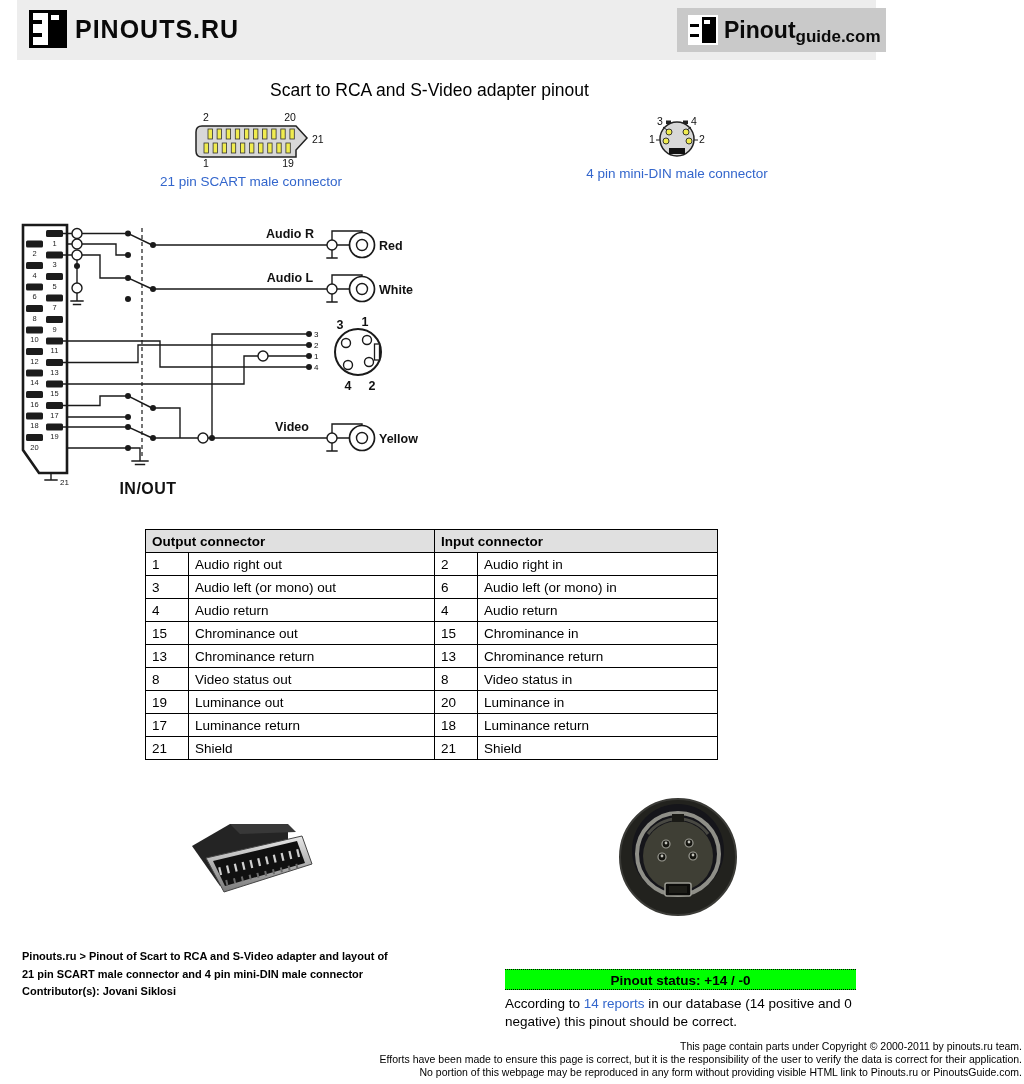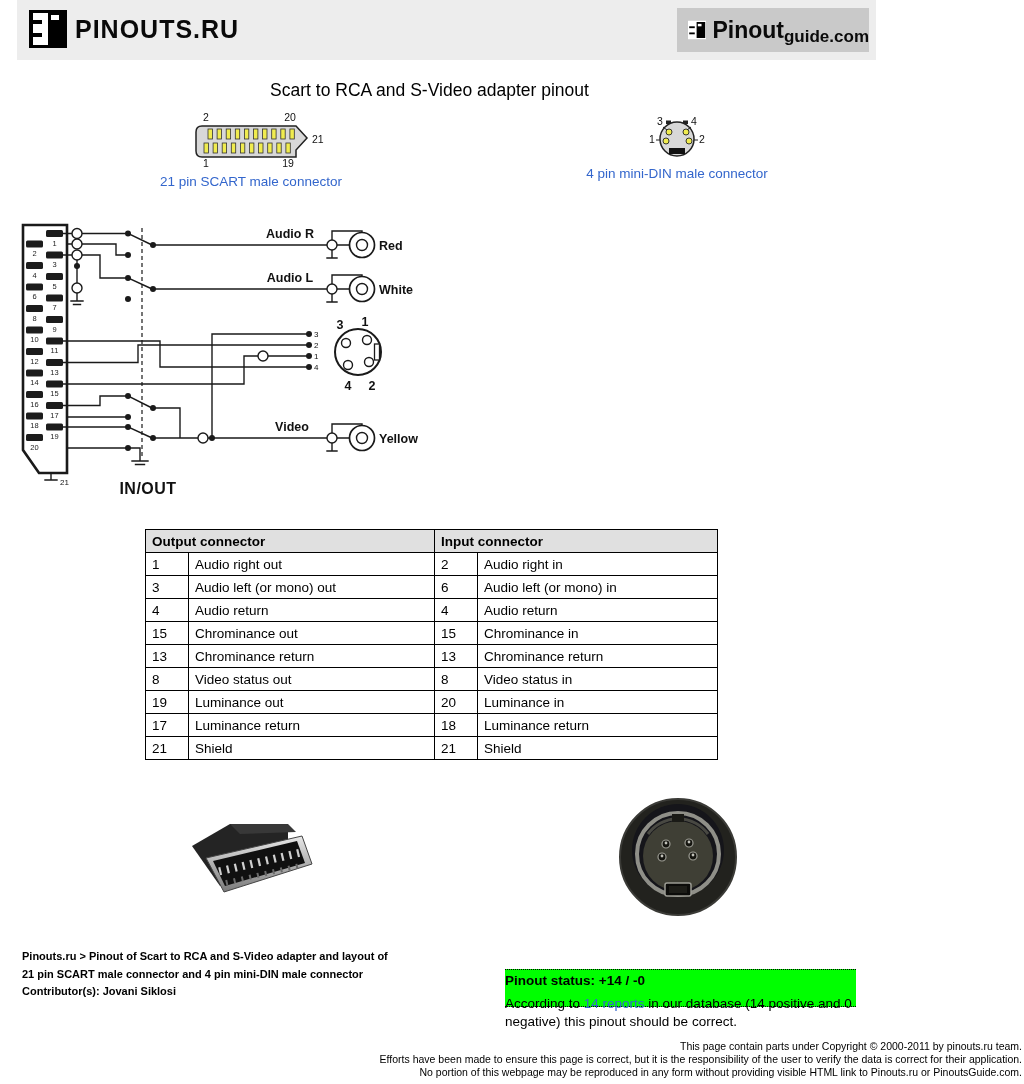--- a/index.html
+++ b/index.html
@@ -4,21 +4,21 @@
 <style>
   html,body{margin:0;padding:0;}
   body{
     width:1024px;height:1084px;position:relative;background:#fff;
     font-family:"Liberation Sans", sans-serif;color:#000;overflow:hidden;
   }
   
   .header{position:absolute;left:0;top:0;width:859px;height:60px;background:#ededed;margin-left:17px;}
   .site-logo{position:absolute;left:12px;top:10px;display:flex;align-items:center;gap:8px;cursor:pointer;}
   .site-logo-text{font-size:25px;font-weight:bold;letter-spacing:1px;color:#0a0a0a;}
-  .guide-logo{position:absolute;left:660px;top:8px;width:192px;height:44px;background:#c9c9c9;
+  .guide-logo{position:absolute;left:660px;top:8px;width:209px;height:44px;background:#c9c9c9;
     display:flex;align-items:center;padding-left:11px;box-sizing:border-box;cursor:pointer;}
   .guide-main{font-size:23px;font-weight:bold;color:#0a0a0a;margin-left:6px;}
   .guide-sub{font-size:17px;font-weight:bold;color:#0a0a0a;position:relative;top:7px;}
   
   .page-title{position:absolute;left:0;top:80px;width:859px;text-align:center;font-size:17.5px;}
   
   .conn-block{position:absolute;text-align:center;}
   .conn-label{color:#3366cc;font-size:13.5px;margin-top:2px;cursor:pointer;}
   #scart-block{left:151px;top:112px;width:200px;}
   #din-block{left:577px;top:114px;width:200px;}
@@ -38,22 +38,22 @@
   .marker{font-size:10.5px;fill:#111;}
   
   .pin-table{position:absolute;left:145px;top:529px;border-collapse:collapse;table-layout:fixed;width:572px;}
   .pin-table th,.pin-table td{border:1px solid #000;font-size:13.5px;padding:3px 6px;height:16px;}
   .pin-table th{background:#e0e0e0;text-align:left;font-weight:bold;}
   
   #scart-photo{position:absolute;left:190px;top:812px;}
   #din-photo{position:absolute;left:618px;top:786px;}
   
   .breadcrumb-block{position:absolute;left:22px;top:948px;width:490px;font-size:11px;line-height:17.5px;font-weight:bold;}
-  .status-banner{position:absolute;left:505px;top:969px;width:351px;height:38px;background:#00ff00;
-    border-top:1px dotted #000;border-bottom:1px dotted #000;text-align:left;
+  .status-banner{position:absolute;left:505px;top:969px;width:351px;height:21px;background:#00ff00;
+    border-top:1px dotted #000;border-bottom:1px dotted #000;text-align:center;
     font-size:13.5px;font-weight:bold;line-height:21px;box-sizing:border-box;}
   .reports-text{position:absolute;left:505px;top:995px;width:356px;font-size:13.5px;line-height:17.5px;}
   .reports-link{color:#3366cc;cursor:pointer;}
   .copyright{position:absolute;left:0;top:1040px;width:1022px;text-align:right;font-size:10.5px;line-height:13px;}
 </style>
 </head>
 <body>
 
 <div class="header">
   <div class="site-logo">

